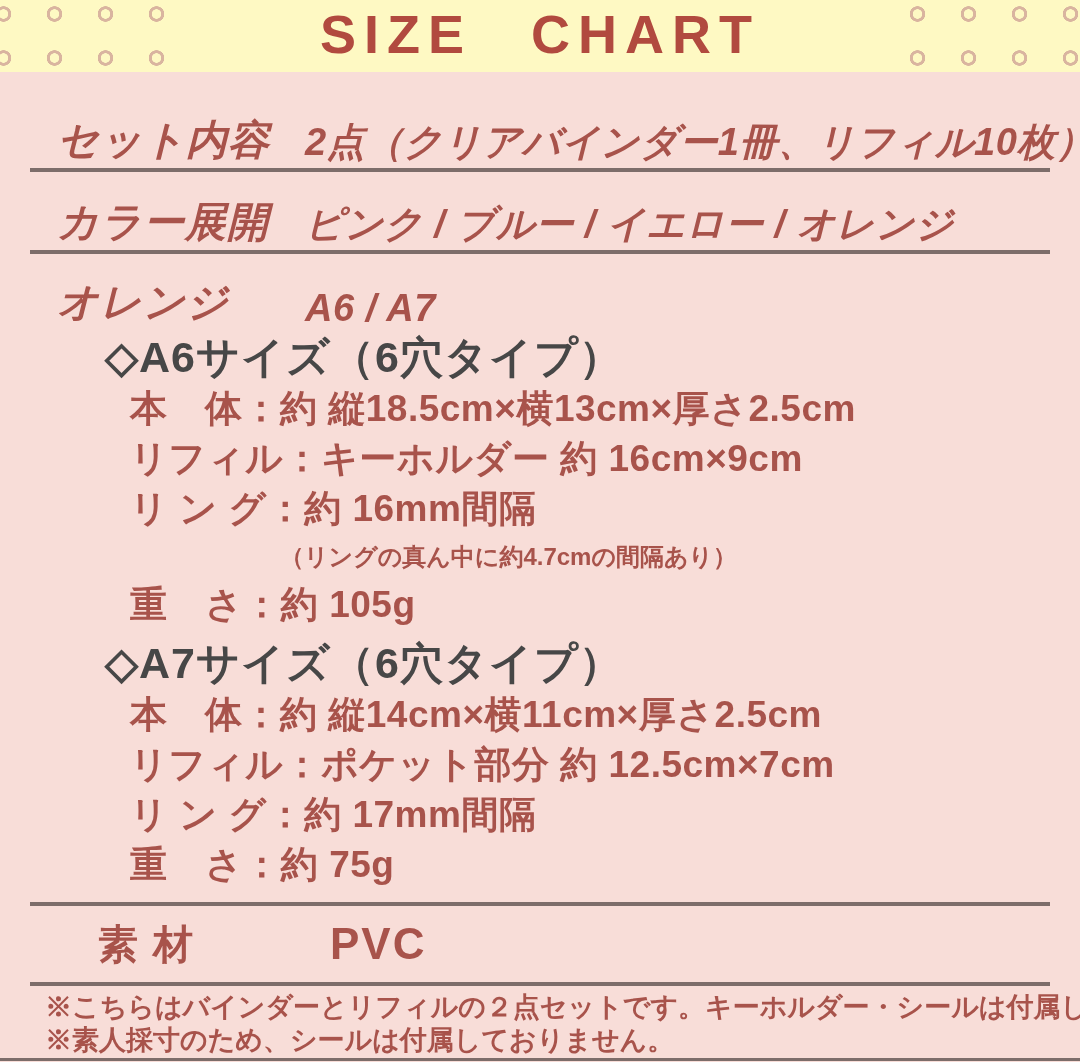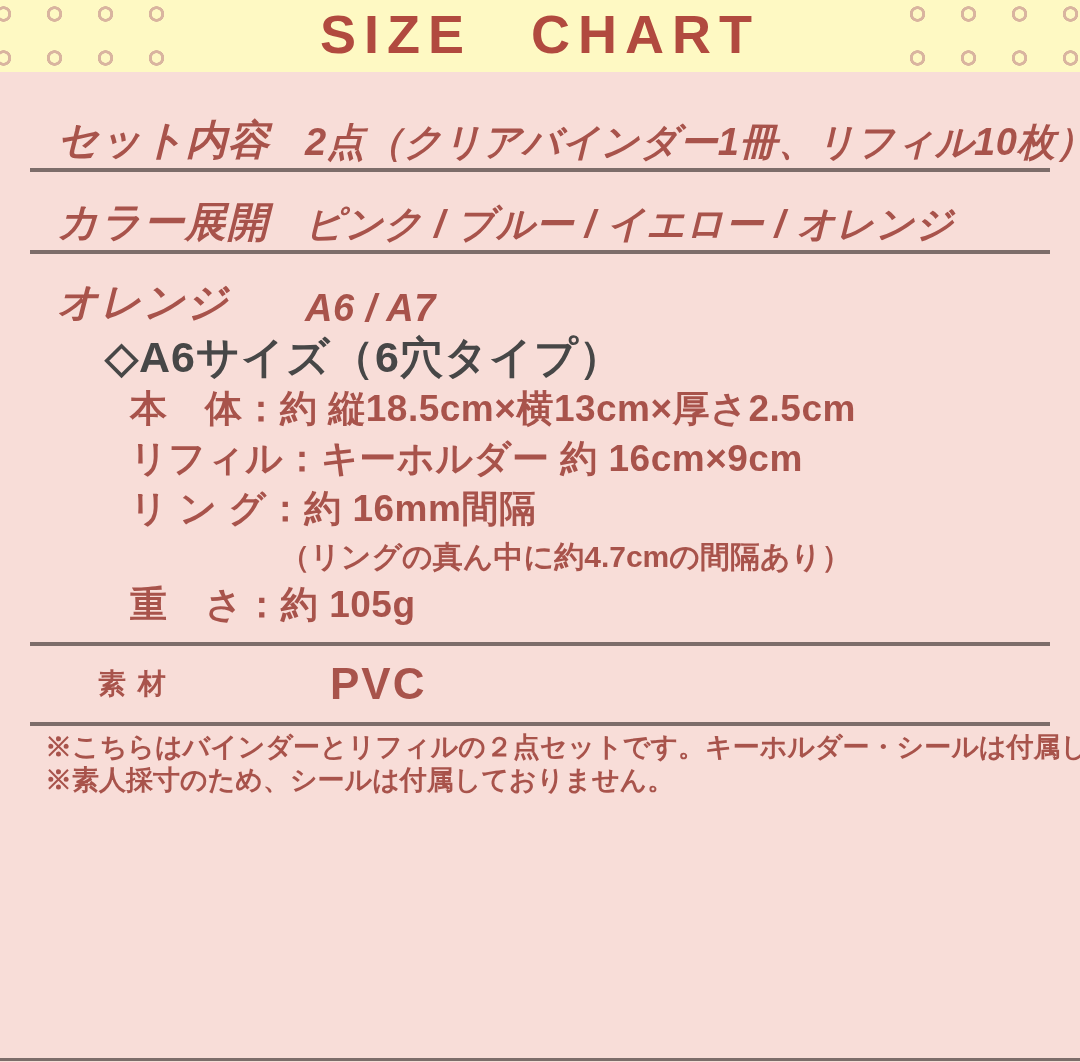--- a/index.html
+++ b/index.html
@@ -60,28 +60,28 @@
   }
   .detail-line {
     margin-left: 100px;
     font-size: 37px;
     line-height: 50px;
     letter-spacing: 0.5px;
     white-space: nowrap;
   }
   .subnote {
     margin-left: 250px;
-    font-size: 30px;
+    font-size: 24px;
     line-height: 46px;
     white-space: nowrap;
   }
   .section-a7 { margin-top: 6px; }
   .divider-material-top { margin-top: 12px; }
   .material-row { display: flex; align-items: center; height: 76px; padding-left: 68px; }
-  .material-row .label { flex: none; width: 232px; font-size: 28px; letter-spacing: 2px; }
+  .material-row .label { flex: none; width: 232px; font-size: 40px; letter-spacing: 2px; }
   .material-row .value { font-size: 44px; letter-spacing: 2px; }
   
   .footnotes { padding-top: 5px; margin-left: 15px; }
   .footnote {
     font-size: 27px;
     line-height: 33px;
     letter-spacing: 0px;
     white-space: nowrap;
   }
   .bottom-edge {
@@ -121,20 +121,27 @@
 
     <div class="size-section section-a6">
       <div class="heading">◇A6サイズ（6穴タイプ）</div>
       <div class="detail-line">本　体：約 縦18.5cm×横13cm×厚さ2.5cm</div>
       <div class="detail-line">リフィル：キーホルダー 約 16cm×9cm</div>
       <div class="detail-line">リ ン グ：約 16mm間隔</div>
       <div class="subnote">（リングの真ん中に約4.7cmの間隔あり）</div>
       <div class="detail-line">重　さ：約 105g</div>
     </div>
 
+    <div class="size-section section-a7">
+      <div class="heading">◇A7サイズ（6穴タイプ）</div>
+      <div class="detail-line">本　体：約 縦14cm×横11cm×厚さ2.5cm</div>
+      <div class="detail-line">リフィル：ポケット部分 約 12.5cm×7cm</div>
+      <div class="detail-line">リ ン グ：約 17mm間隔</div>
+      <div class="detail-line">重　さ：約 75g</div>
+    </div>
 
     <div class="divider divider-material-top"></div>
     <div class="material-row">
       <span class="label">素 材</span>
       <span class="value">PVC</span>
     </div>
     <div class="divider"></div>
 
     <div class="footnotes">
       <div class="footnote">※こちらはバインダーとリフィルの２点セットです。キーホルダー・シールは付属しておりません。</div>

